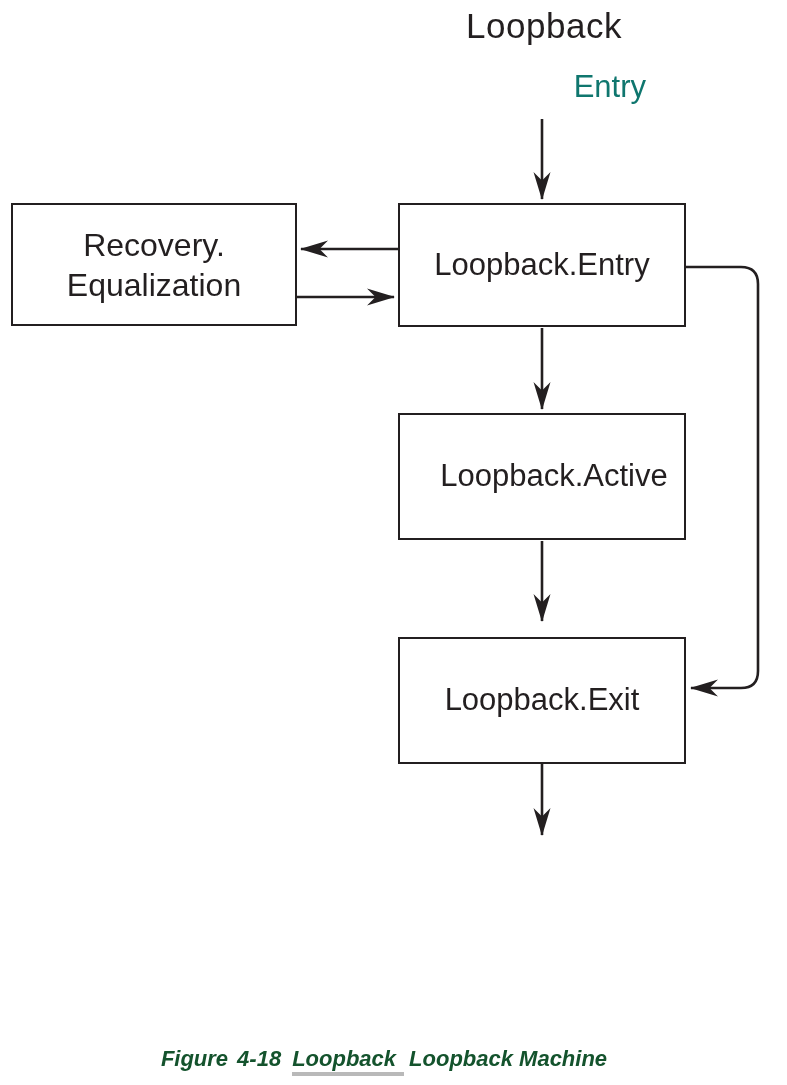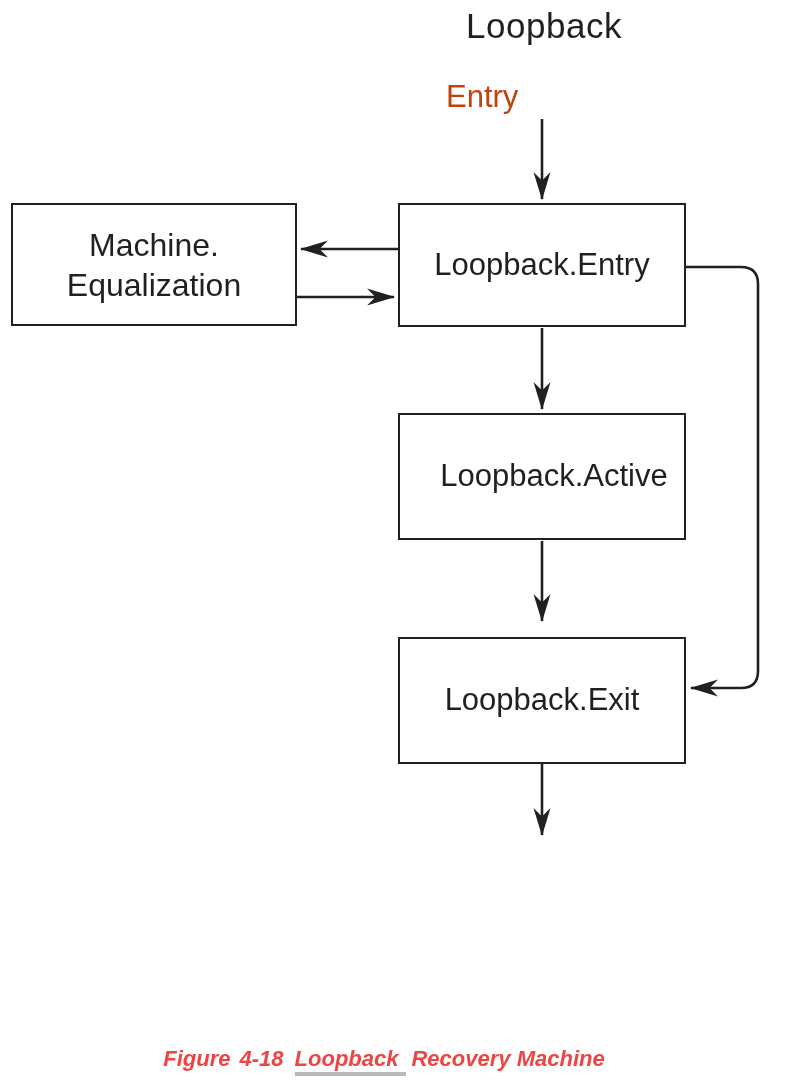--- a/index.html
+++ b/index.html
@@ -18,24 +18,24 @@
   .abs { position: absolute; }
 
   .diagram-title {
     left: 444px; top: 6px; width: 200px;
     text-align: center;
     font-size: 35px;
     color: #231f20;
     letter-spacing: 0.5px;
   }
   .entry-label {
-    left: 446px; top: 79px; width: 200px;
-    text-align: left;
+    left: 446px; top: 69px; width: 200px;
+    text-align: right;
     font-size: 31px;
-    color: #c2410c;
+    color: #0f766e;
   }
 
   .node {
     position: absolute;
     display: flex;
     align-items: center;
     justify-content: center;
     text-align: center;
     color: #231f20;
     font-size: 31px;
@@ -79,21 +79,21 @@
   }
 
   .caption {
     left: 0; top: 1046px; width: 768px;
     display: flex;
     justify-content: center;
     align-items: baseline;
     font-size: 22px;
     font-style: italic;
     font-weight: bold;
-    color: #ef4444;
+    color: #14532d;
   }
   .caption .fig-word   { margin-right: 9px; }
   .caption .fig-number { margin-right: 11px; }
   .caption .fig-link {
     padding-right: 8px;
     border-bottom: 4px solid #b9b9b9;
     margin-right: 5px;
     cursor: pointer;
   }
 </style>
@@ -114,21 +114,21 @@
     <line x1="542" y1="328" x2="542" y2="409" marker-end="url(#ah)"></line>
     <line x1="542" y1="541" x2="542" y2="621" marker-end="url(#ah)"></line>
     <line x1="542" y1="753" x2="542" y2="835" marker-end="url(#ah)"></line>
     <path d="M686,267 L741,267 Q758,267 758,284 L758,671 Q758,688 741,688 L691,688" marker-end="url(#ah)"></path>
   </svg>
 
   <div class="abs diagram-title">Loopback</div>
   <div class="abs entry-label">Entry</div>
 
   <div class="node box box-recovery">
-    <span class="lbl">Machine.
+    <span class="lbl">Recovery.
 Equalization</span>
   </div>
 
   <div class="node box box-entry">
     <span class="lbl">Loopback.Entry</span>
   </div>
 
   <div class="node box box-active">
     <span class="lbl">Loopback.Active</span>
   </div>
@@ -136,16 +136,16 @@
   <div class="node box box-exit">
     <span class="lbl">Loopback.Exit</span>
   </div>
 
 
 
   <div class="abs caption">
     <span class="fig-word">Figure</span>
     <span class="fig-number">4-18</span>
     <span class="fig-link">Loopback</span>
-    <span class="fig-rest">Recovery Machine</span>
+    <span class="fig-rest">Loopback Machine</span>
   </div>
 
 </div>
 
 </body></html>

